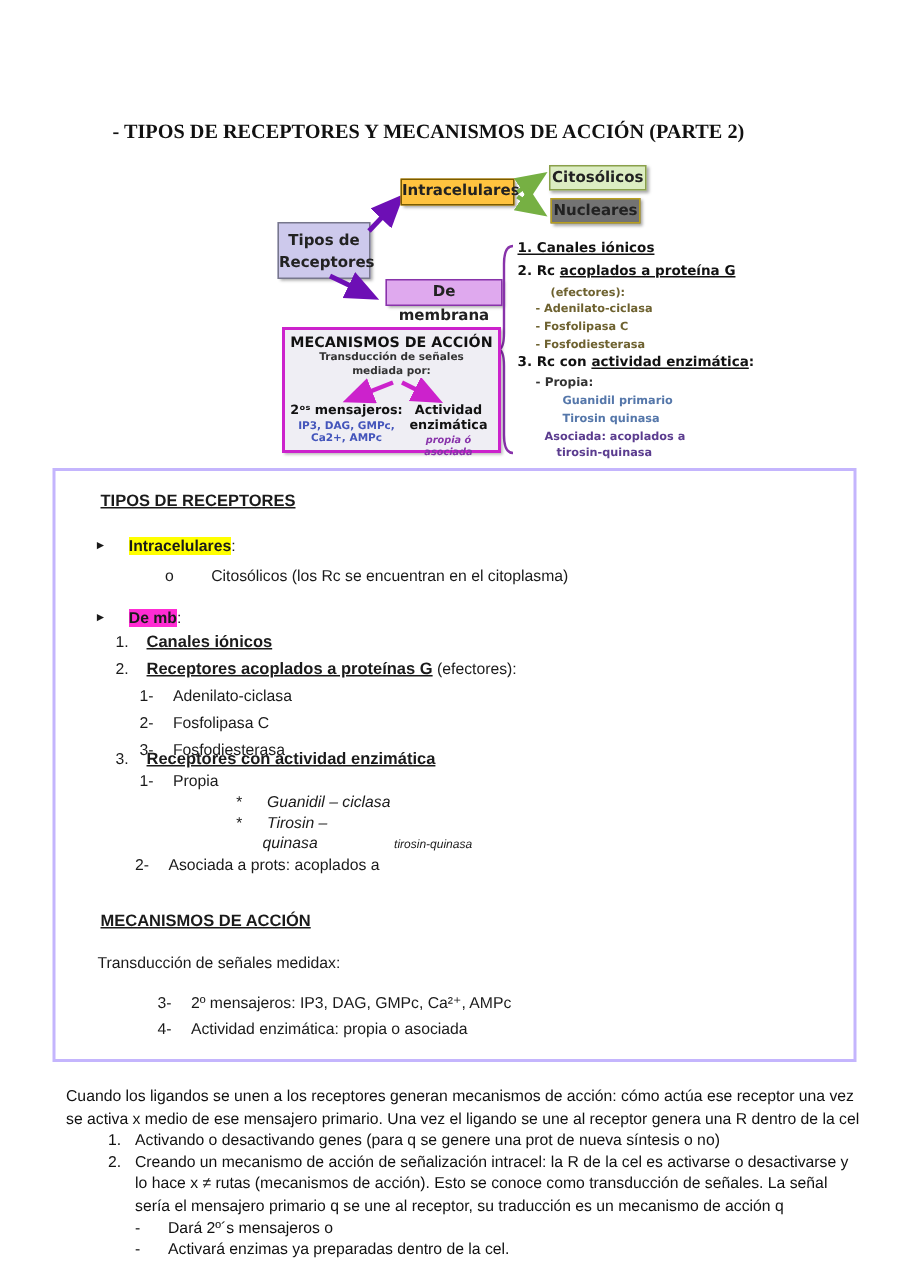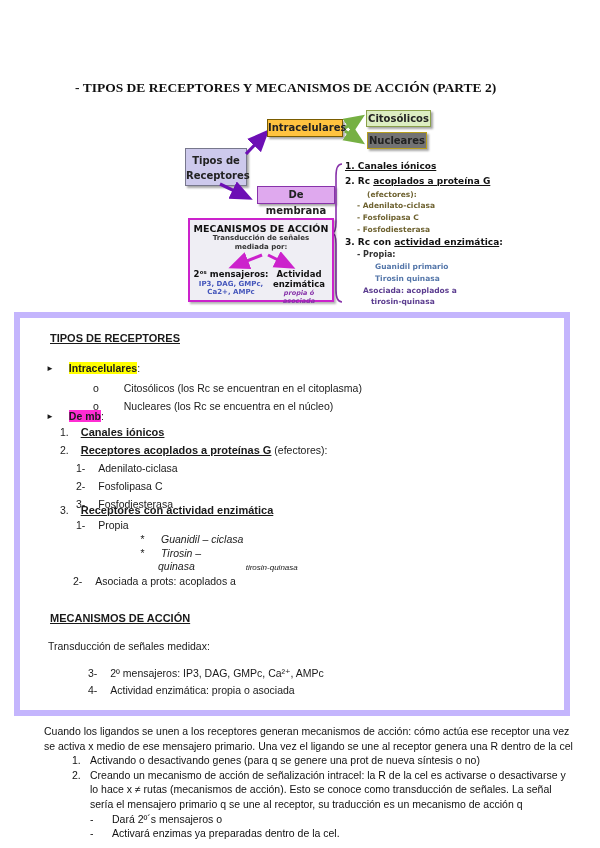--- a/index.html
+++ b/index.html
@@ -27,21 +27,21 @@
   .mpropia{font-size:8px;color:#333;font-weight:bold;}
   .mecbox{position:absolute;left:188px;top:112px;width:142px;height:80px;background:#efeef4;
           border:2px solid #cc22cc;box-shadow:1.5px 1.5px 2px rgba(0,0,0,.3);}
   .mec-title{position:absolute;left:0;top:3px;width:100%;text-align:center;font-weight:bold;font-size:9.5px;color:#111;}
   .mec-sub{position:absolute;width:100%;text-align:center;font-size:7px;color:#333;font-weight:bold;}
   .mec-col{position:absolute;text-align:center;}
   .mec-col .h{font-weight:bold;font-size:8.5px;color:#111;line-height:9.5px;}
   .mec-col .blue{font-size:7px;color:#4455bb;font-weight:bold;line-height:8.5px;}
   .mec-col .purp{font-size:6.5px;color:#8833aa;font-style:italic;font-weight:bold;line-height:8px;}
   
-  .notes{position:absolute;left:14px;top:312px;width:532px;height:392px;border:6px solid #c4b5fd;font-size:10.5px;padding-left:12px;}
+  .notes{position:absolute;left:35px;top:312px;width:532px;height:392px;border:2px solid #c4b5fd;font-size:10.5px;}
   .nrow{position:absolute;white-space:nowrap;}
   .hu{font-weight:bold;text-decoration:underline;font-size:11px;}
   .hl-y{background:#ffff00;font-weight:bold;}
   .hl-m{background:#ff2cd3;font-weight:bold;}
   .num{display:inline-block;}
   .it{font-style:italic;}
   .small-note{font-size:8px;font-style:italic;}
   .arrow-marker{font-size:8px;position:relative;top:-1px;}
   
   .footer{position:absolute;left:44px;top:724px;width:530px;font-size:10.5px;line-height:14.6px;color:#111;}
@@ -156,24 +156,20 @@
     <div class="nrow hu" style="left:30px;top:14px;">TIPOS DE RECEPTORES</div>
 
     <div class="nrow" style="left:26px;top:44px;">
       <span class="arrow-marker">►</span>
       <span style="margin-left:12px;" class="hl-y">Intracelulares</span><span class="num">:</span>
     </div>
     <div class="nrow" style="left:73px;top:64px;">
       <span>o</span>
       <span style="margin-left:22px;">Citosólicos (los Rc se encuentran en el citoplasma)</span>
     </div>
-    <div class="nrow" style="left:73px;top:82px;">
-      <span>o</span>
-      <span style="margin-left:22px;">Nucleares (los Rc se encuentra en el núcleo)</span>
-    </div>
     <div class="nrow" style="left:26px;top:92px;">
       <span class="arrow-marker">►</span>
       <span style="margin-left:12px;" class="hl-m">De mb</span><span class="num">:</span>
     </div>
 
     <div class="nrow" style="left:40px;top:108px;">
       <span>1.</span>
       <span style="margin-left:9px;" class="hu">Canales iónicos</span>
     </div>
     <div class="nrow" style="left:40px;top:126px;">

